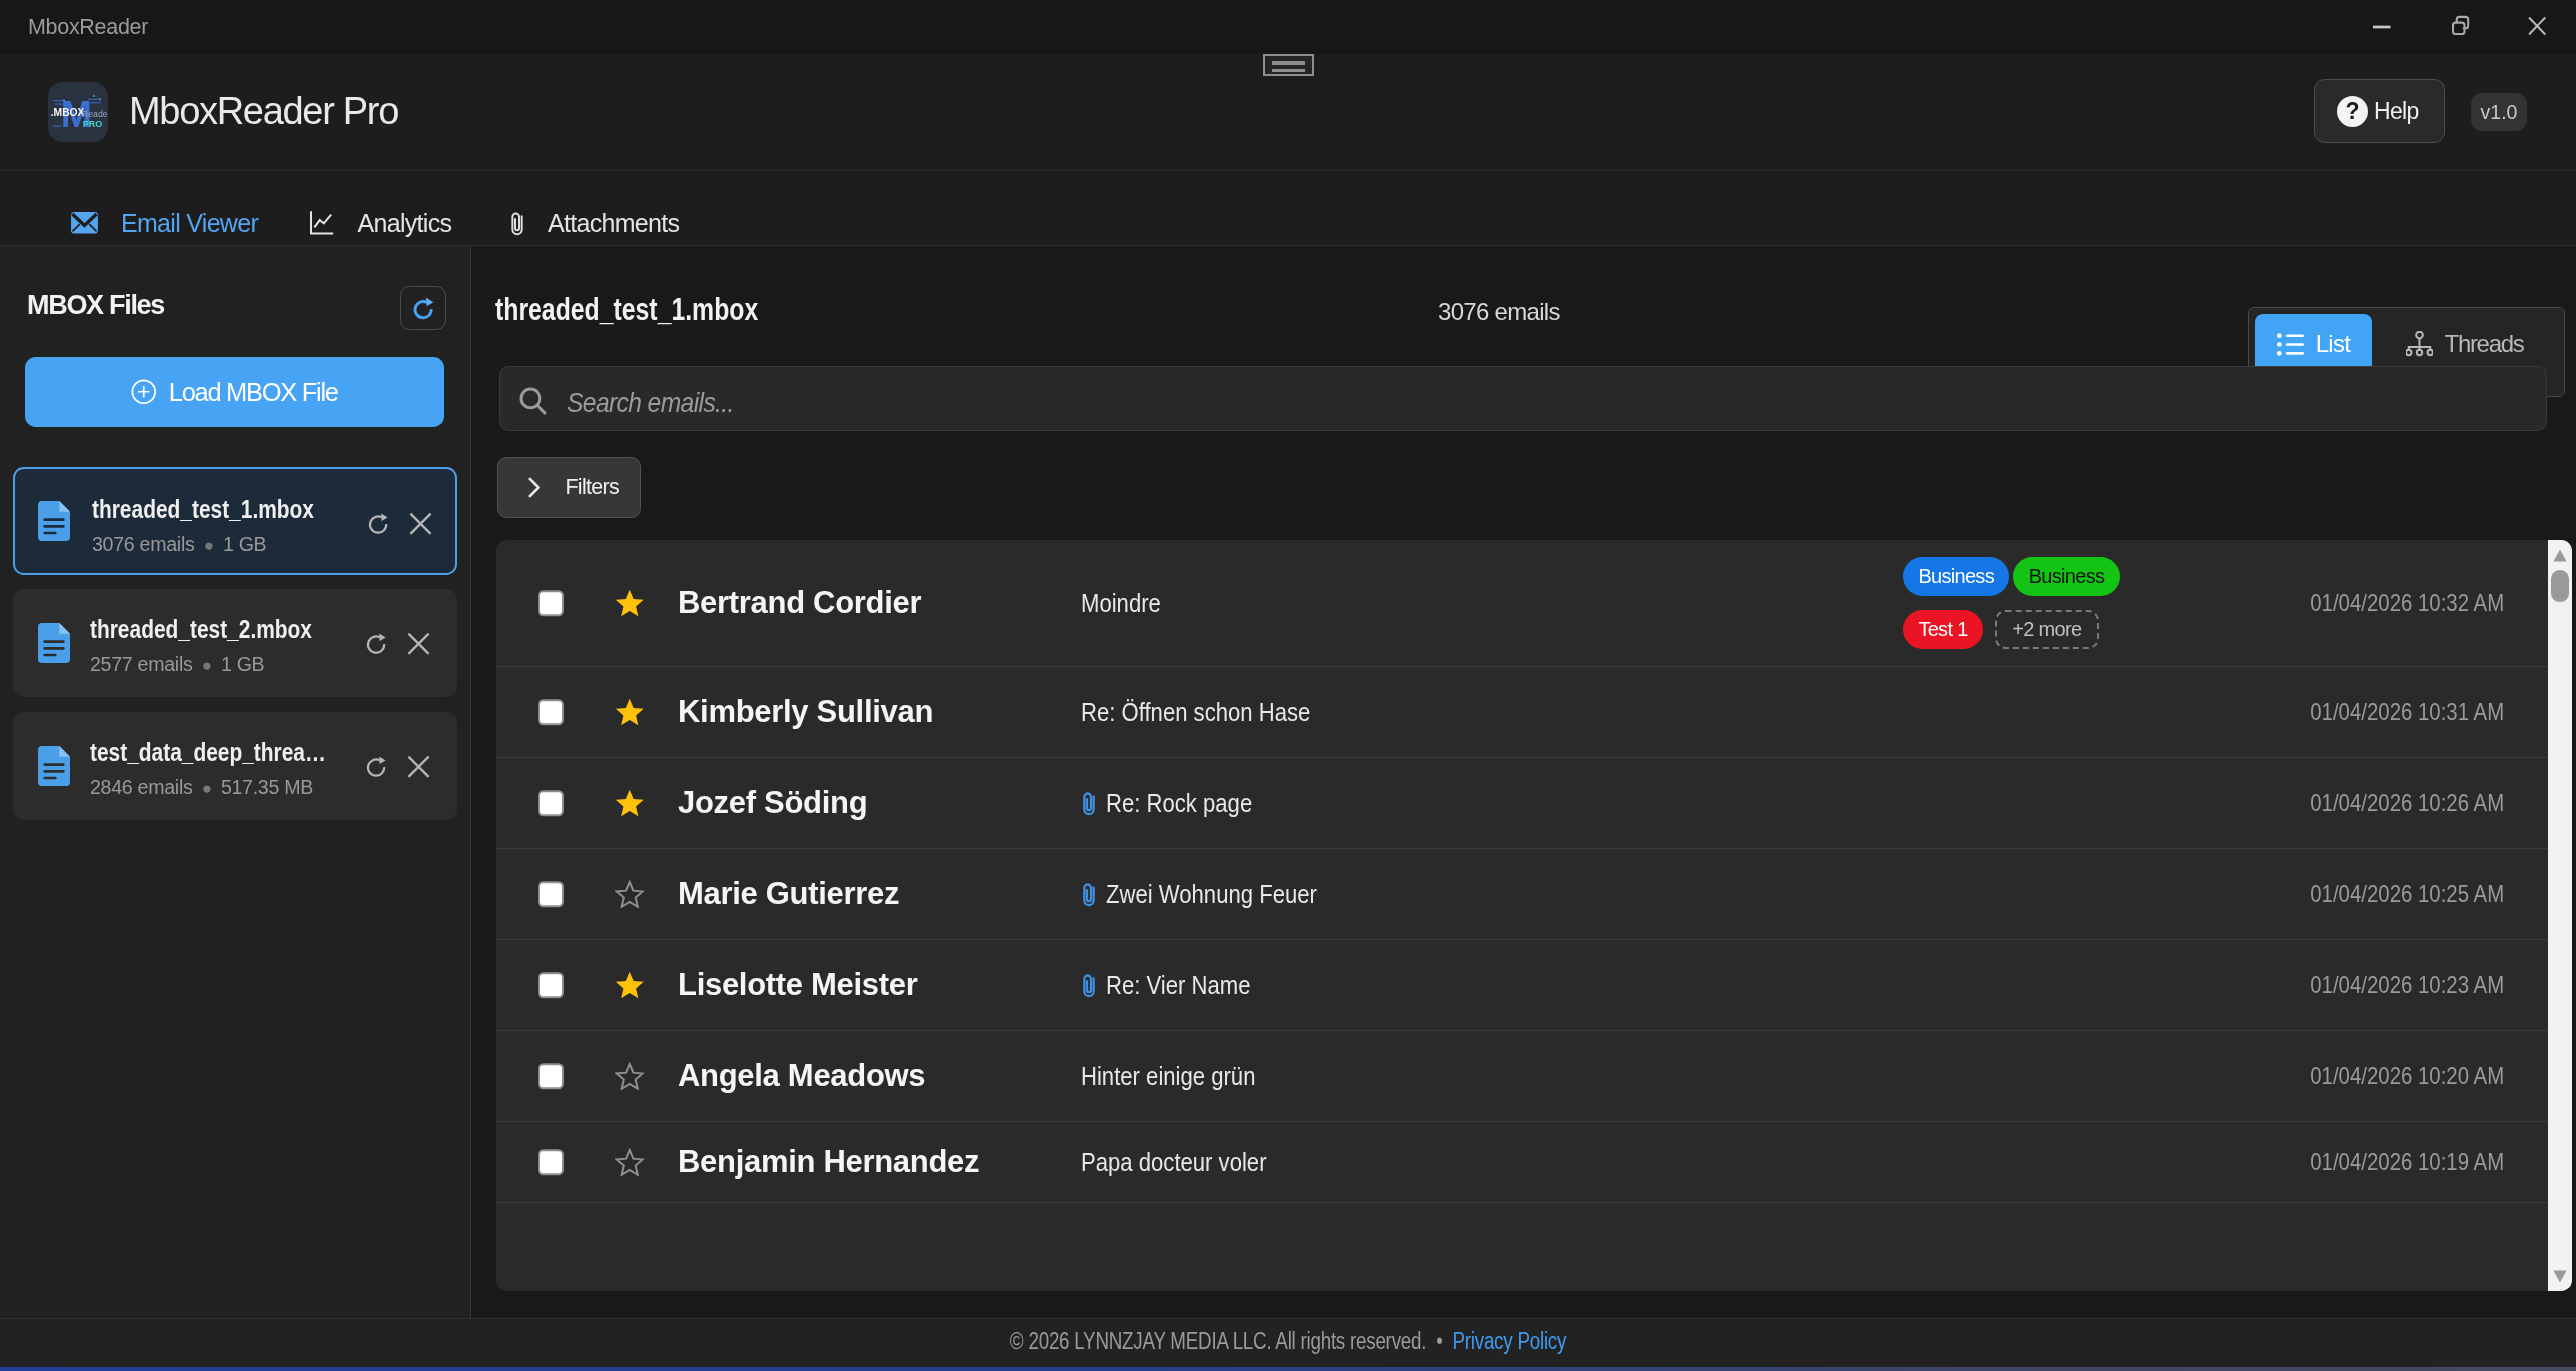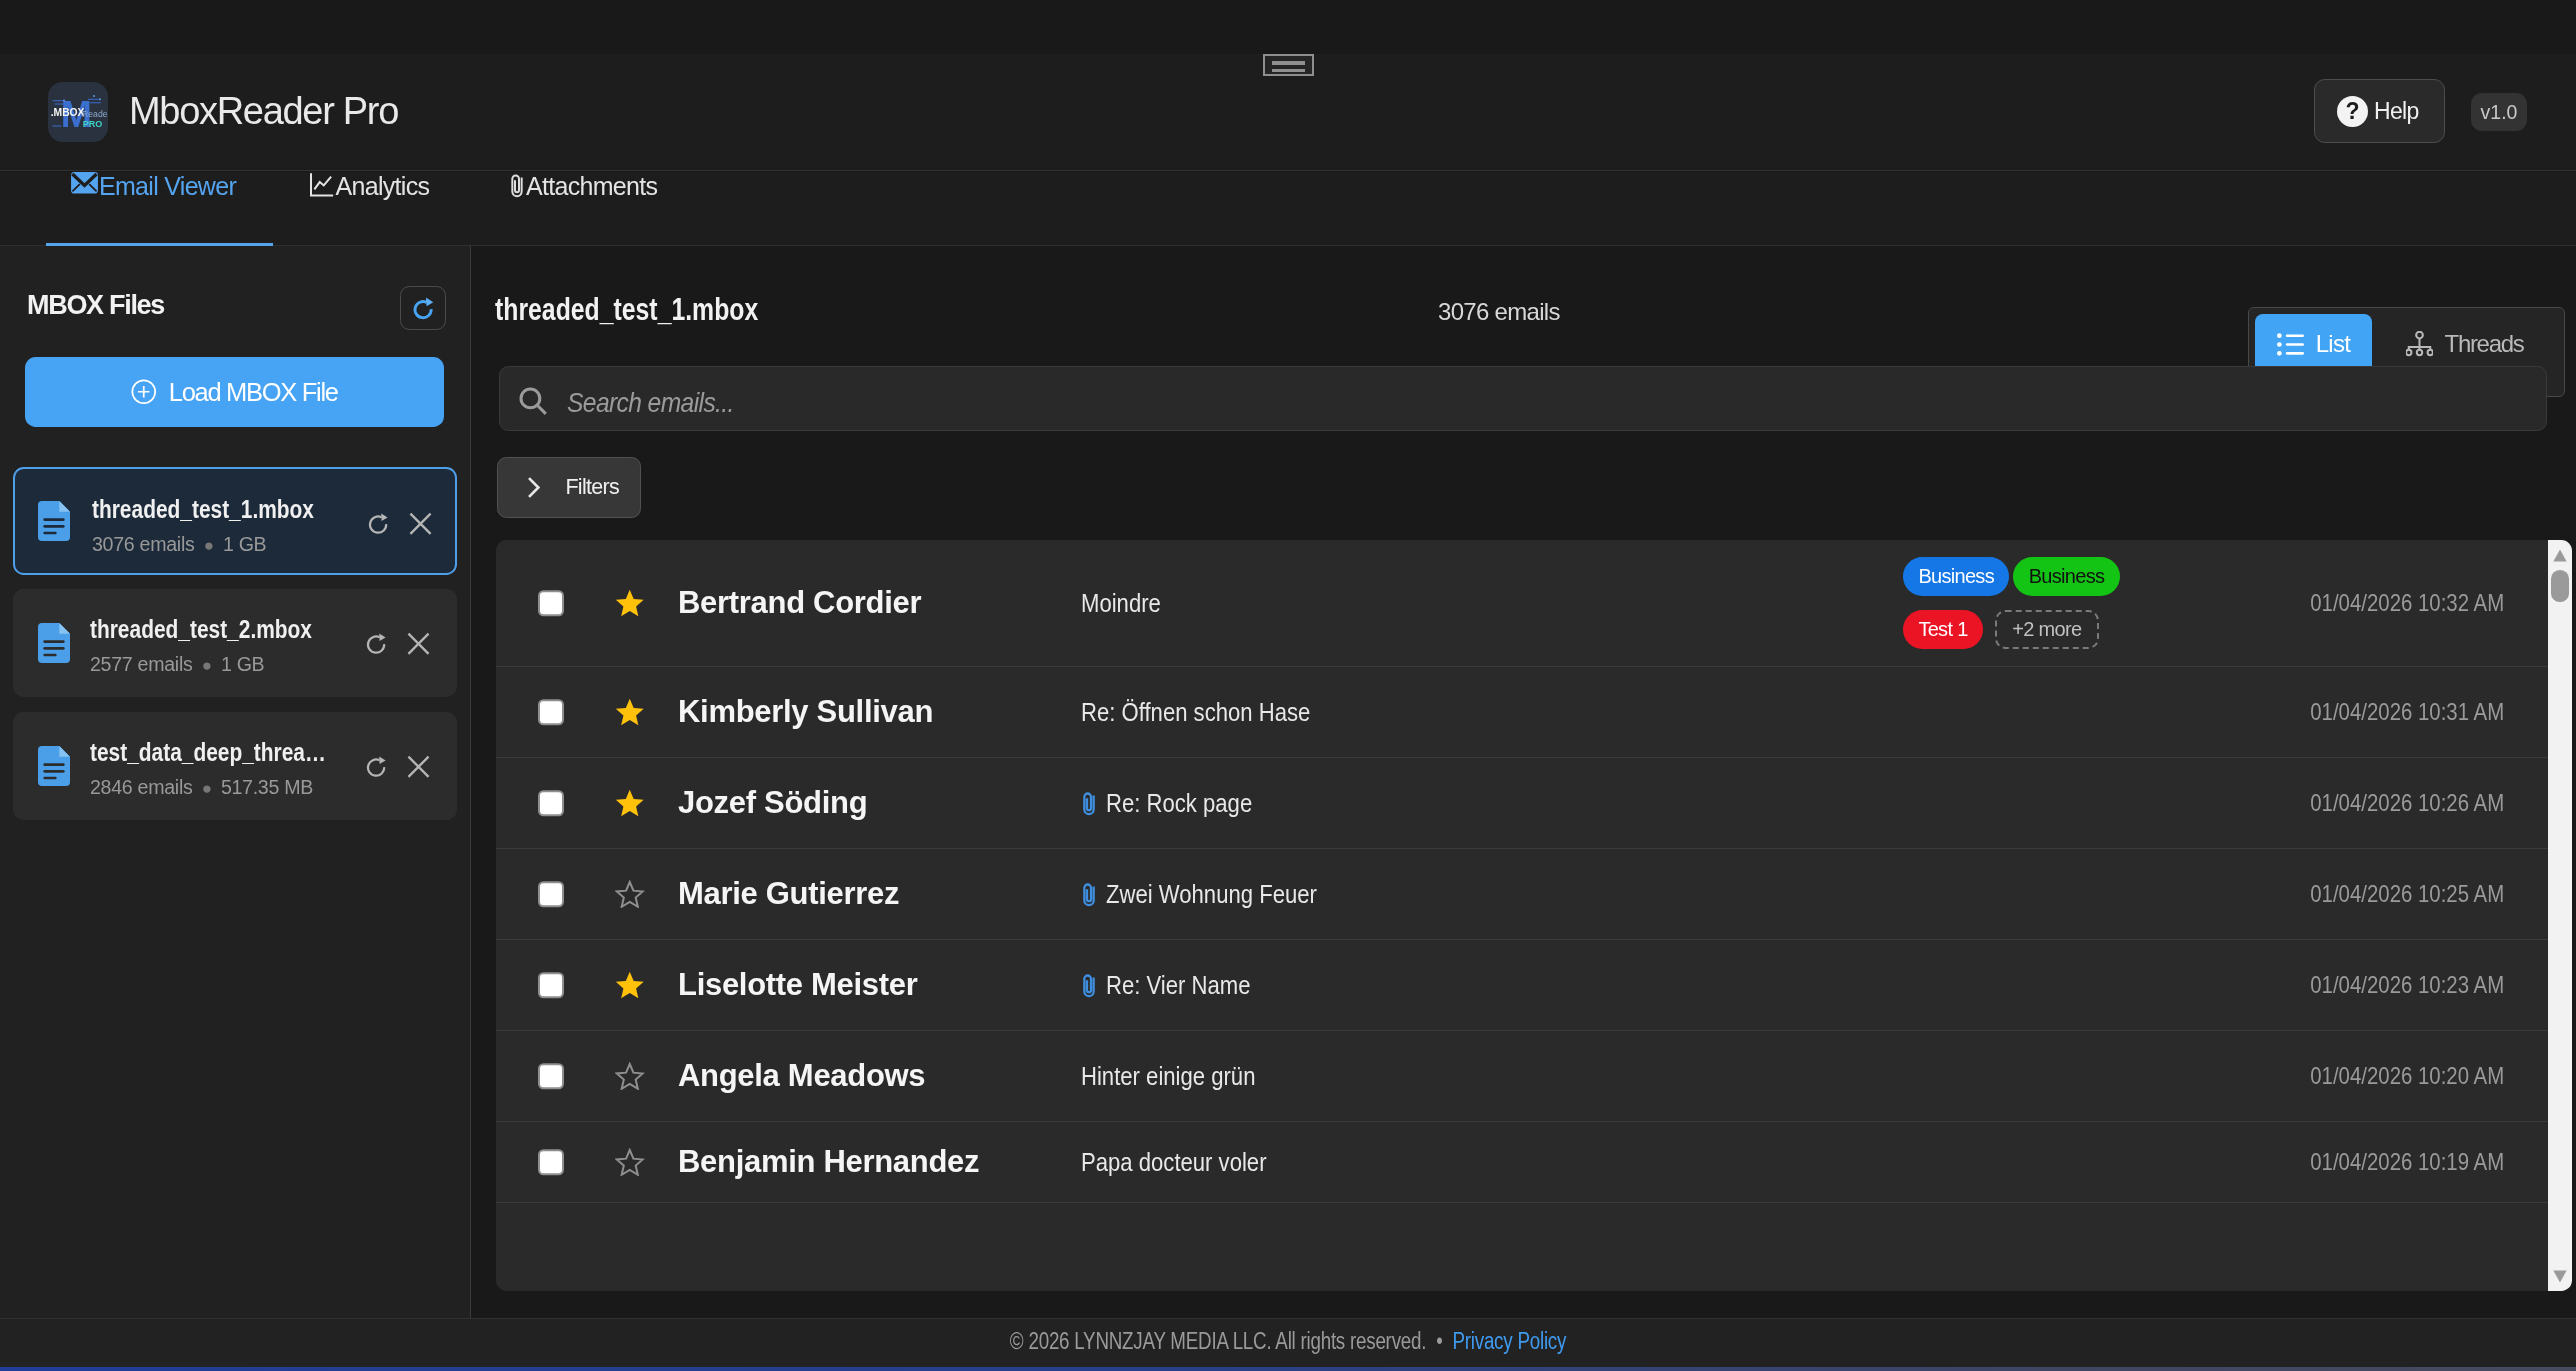--- a/index.html
+++ b/index.html
@@ -27,21 +27,21 @@
     background:#2a2a2a; border:1.3px solid #4e4e4e; }
   #helpbtn .q { position:absolute; left:22px; top:16px; width:31px; height:31px; border-radius:50%;
     background:#f3f3f3; color:#1d1d1d; font-size:23px; font-weight:bold; text-align:center; line-height:31px; }
   #helpbtn .t { position:absolute; left:59px; top:0; height:62px; line-height:62px; color:#f0f0f0; font-size:23px; letter-spacing:-0.7px; }
   #verbadge { position:absolute; left:2471px; top:39px; width:56px; height:38px; border-radius:11px;
     background:#333333; color:#c9c9c9; font-size:19.5px; text-align:center; line-height:38px; }
 
   
   #tabbar { position:absolute; left:0; top:172px; width:2576px; height:74px; background:#1d1d1d;
     border-bottom:1.3px solid #2e2e2e; }
-  .tab { position:absolute; top:0; height:72px; display:flex; gap:1px; }
+  .tab { position:absolute; top:15px; height:72px; display:flex; align-items:center; gap:23px; }
   .tab .label { font-size:25px; color:#e4e4e4; letter-spacing:-0.7px; }
   #tab1 { left:46px; padding-left:25px; }
   #tab1 .label { color:#54a4f0; }
   #tab1 .under { position:absolute; left:0px; top:71px; width:227px; height:4.7px; background:#54a4f0; }
   #tab2 { left:309px; }
   #tab3 { left:509px; }
 
   
   #sidebar { position:absolute; left:0; top:246px; width:471px; height:1072px; background:#212121;
     border-right:1.3px solid #3a3a3a; }
@@ -116,20 +116,33 @@
   #footer { position:absolute; left:0; top:1318px; width:2576px; height:54px; background:#222222;
     border-top:1.3px solid #303030; }
   #footer .inner { width:100%; text-align:center; margin-top:9.4px; font-size:23.5px; color:#9a9a9a; transform:scaleX(0.80); letter-spacing:-0.3px; }
   #footer .pp { color:#3f9bf0; }
   #bottomline { position:absolute; left:0; top:1367px; width:2576px; height:4.7px; background:linear-gradient(90deg,#203e98 0%,#27408a 45%,#3f4663 80%,#474b60 100%); }
 </style>
 </head>
 <body>
 <div id="app">
 
+  <div id="titlebar">
+    <div class="title">MboxReader</div>
+    <svg class="abs" style="left:2373px; top:0;" width="27" height="54" viewBox="0 0 40 80">
+      <rect x="0" y="38" width="26" height="4" fill="#c9c9c9"></rect>
+    </svg>
+    <svg class="abs" style="left:2452px; top:0;" width="27" height="54" fill="none" stroke="#a9a9a9" stroke-width="3" viewBox="0 0 40 80">
+      <rect x="1.5" y="33.5" width="17" height="17" rx="4"></rect>
+      <path d="M 7 33 L 7 29 a4 4 0 0 1 4 -4 l 9 0 a4 4 0 0 1 4 4 l 0 9 a4 4 0 0 1 -4 4 l -4 0"></path>
+    </svg>
+    <svg class="abs" style="left:2527px; top:0;" width="27" height="54" stroke="#b9b9b9" stroke-width="3" viewBox="0 0 40 80">
+      <path d="M 3 26 L 27 51 M 27 26 L 3 51"></path>
+    </svg>
+  </div>
 
   <div id="header">
     <div id="logo">
       <svg width="60" height="60" viewBox="0 0 90 90">
         <text x="19" y="68" font-size="56" font-weight="bold" fill="#3a6fd0" font-family="Liberation Sans">M</text>
         <text x="4" y="51" font-size="15.5" font-weight="bold" fill="#f5f5f5" font-family="Liberation Sans">.MBOX</text>
         <text x="51" y="52" font-size="13" fill="#8fa8c8" font-family="Liberation Sans">Reader</text>
         <text x="52" y="68" font-size="13.5" font-weight="bold" fill="#3fd6c6" font-family="Liberation Sans">PRO</text>
         <g stroke="#3a6fd0" stroke-width="1.6">
           <line x1="7" y1="28" x2="22" y2="28"></line>

